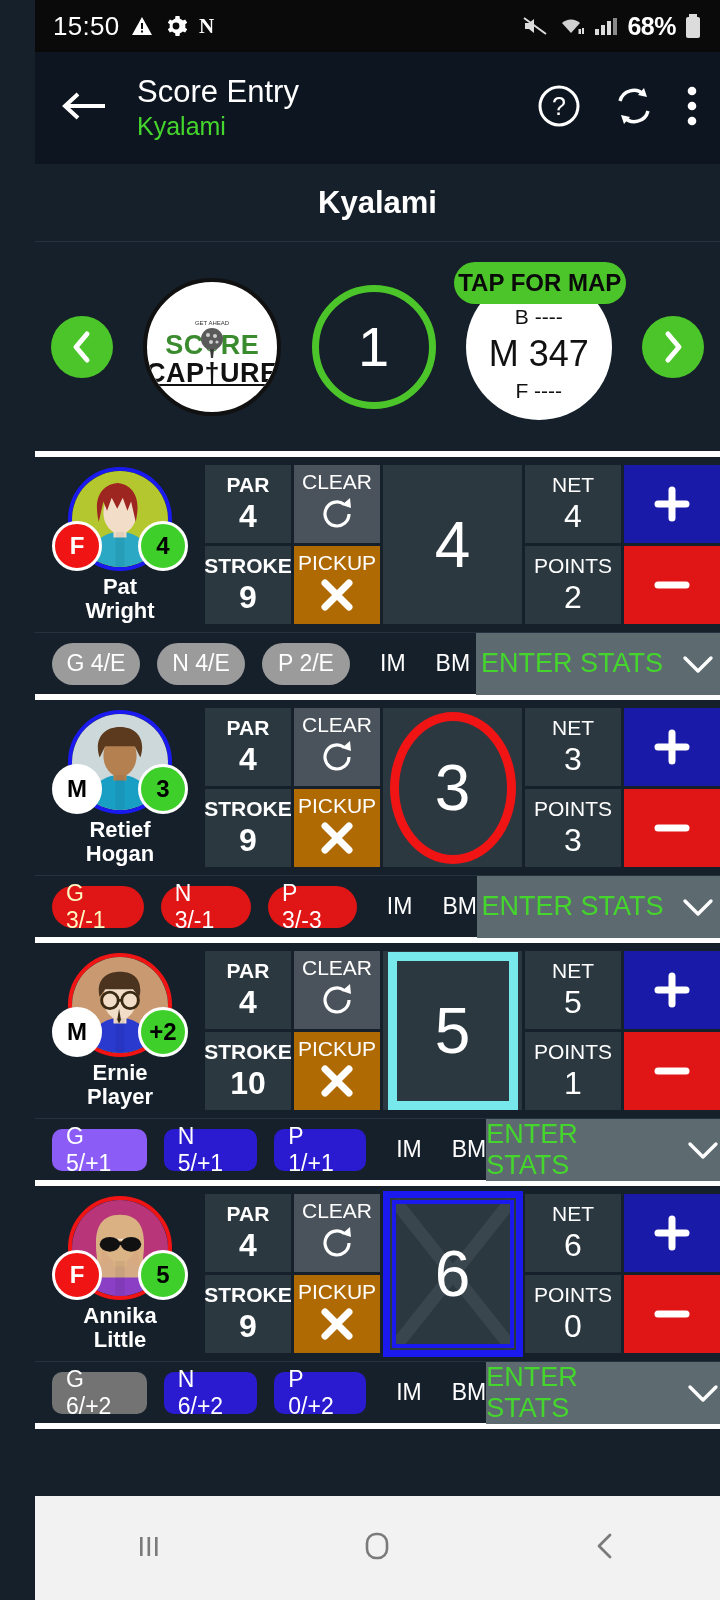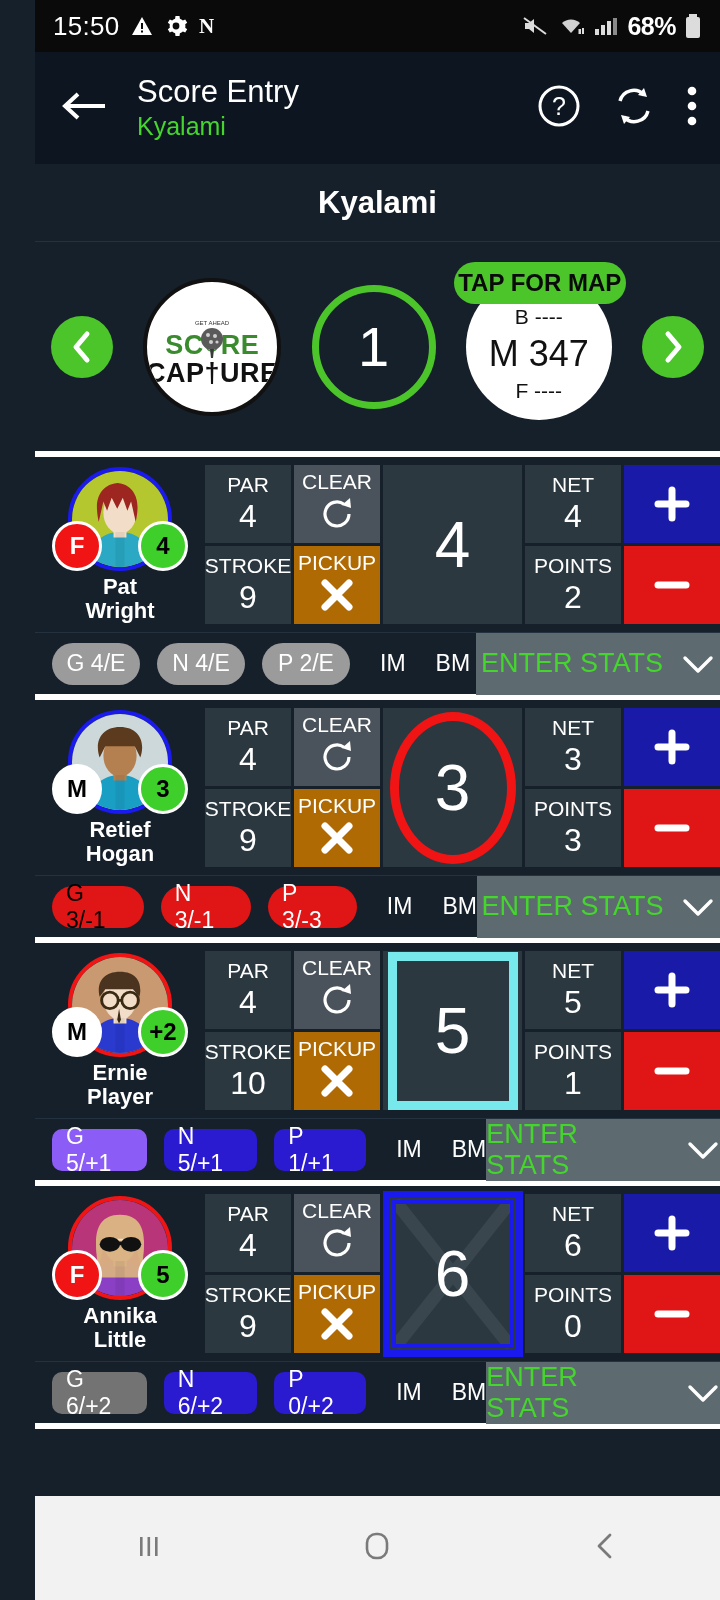--- a/index.html
+++ b/index.html
@@ -49,21 +49,21 @@
   .arrow-btn {
     width: 62px; height: 62px; border-radius: 50%; background: #4cc52a;
     display: flex; align-items: center; justify-content: center; flex: 0 0 62px;
   }
   .logo-circle {
     width: 138px; height: 138px; border-radius: 50%; background: #fff;
     border: 4px solid #111; display: flex; flex-direction: column;
     align-items: center; justify-content: center; position: relative; overflow: hidden;
   }
   .logo-l1 { font-size: 27px; font-weight: bold; color: #3a8a2e; letter-spacing: .5px; line-height: 1; }
-  .logo-l2 { font-size: 27px; font-weight: bold; color: #111; letter-spacing: .5px; line-height: 1; margin-top: 1px; }
+  .logo-l2 { font-size: 27px; font-weight: bold; color: #111; letter-spacing: .5px; line-height: 1; margin-top: 1px; text-decoration: underline; }
   .logo-ball { position: absolute; top: 34px; left: 50%; transform: translateX(-50%); }
   .hole-circle {
     width: 124px; height: 124px; border-radius: 50%; border: 7px solid #4cc52a;
     display: flex; align-items: center; justify-content: center;
   }
   .hole-num { color: #fff; font-size: 56px; }
   .dist-wrap { position: relative; width: 146px; height: 146px; }
   .dist-circle {
     position: absolute; bottom: 0; left: 0; width: 146px; height: 146px;
     border-radius: 50%; background: #fff; display: flex; flex-direction: column;
@@ -106,21 +106,21 @@
 
   .grid-col { display: flex; flex: 1; gap: 3px; padding-right: 0; }
   .stack2 { display: flex; flex-direction: column; gap: 3px; }
   .cell {
     background: #2b3840; display: flex; flex-direction: column;
     align-items: center; justify-content: center; color: #fff;
   }
   .cell-label { font-size: 21px; line-height: 1.1; }
   .cell-value { font-size: 32px; line-height: 1.15; margin-top: 2px; }
   .col-parstroke { width: 86px; flex: 0 0 86px; }
-  .col-parstroke .cell { width: 86px; height: 79px; }
+  .col-parstroke .cell { width: 86px; height: 79px; font-weight: bold; }
   .col-clearpick { width: 86px; flex: 0 0 86px; }
   .col-clearpick .cell { width: 86px; height: 79px; }
   .cell-clear { background: #4a535b !important; }
   .cell-pickup { background: #b06a04 !important; }
   .cell-pickup .cell-label { color: #fff; }
 
   .score-cell {
     flex: 1; background: #2b3840; position: relative;
     display: flex; align-items: center; justify-content: center;
   }
@@ -505,21 +505,21 @@
               <path stroke="#fff" stroke-width="7" stroke-linecap="round" d="M10 24h28"></path>
             </svg>
           </div>
         </div>
 
       </div>
     </div>
 
     <div class="stats-bar">
 
-    <div class="chip pill" style="background:#e01515;color:#000000">G 3/-1</div>
+    <div class="chip pill" style="background:#e01515;color:#fef9c3">G 3/-1</div>
     <div class="chip pill" style="background:#e01515;color:#ffffff">N 3/-1</div>
     <div class="chip pill" style="background:#e01515;color:#ffffff">P 3/-3</div>
       <span class="plain-label">IM</span>
       <span class="plain-label">BM</span>
       <div class="enter-stats">
         <span class="enter-stats-text">ENTER STATS</span>
         <svg width="34" height="24" viewBox="0 0 34 24">
           <path fill="none" stroke="#fff" stroke-width="3.4" stroke-linecap="round" stroke-linejoin="round" d="M4 6l13 13L30 6"></path>
         </svg>
       </div>

